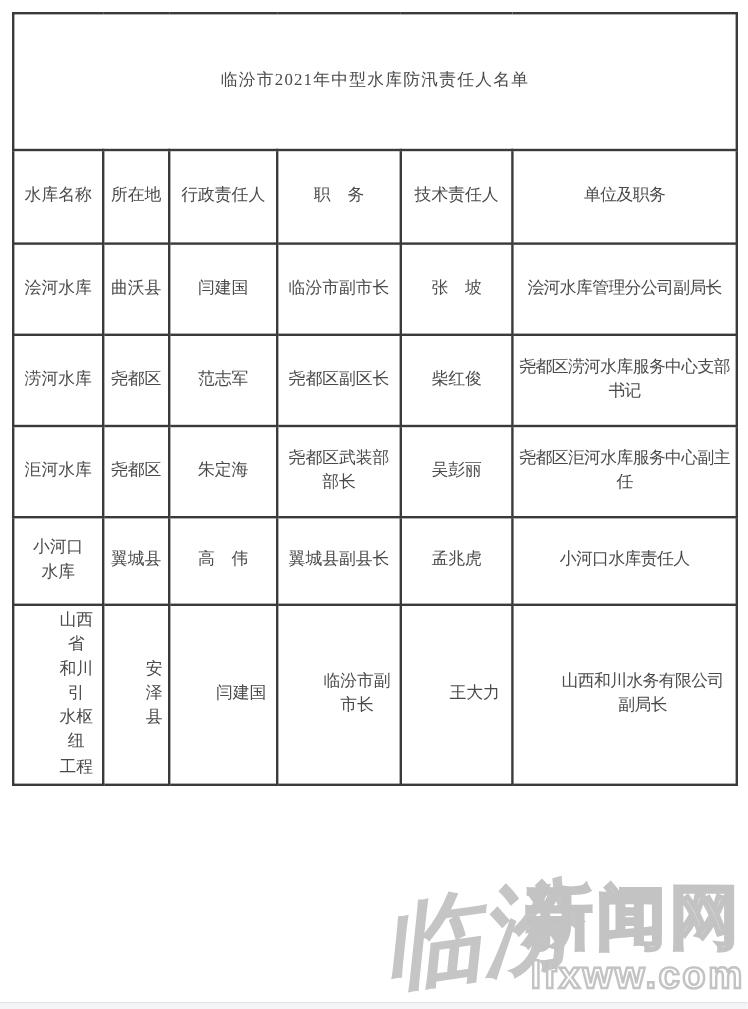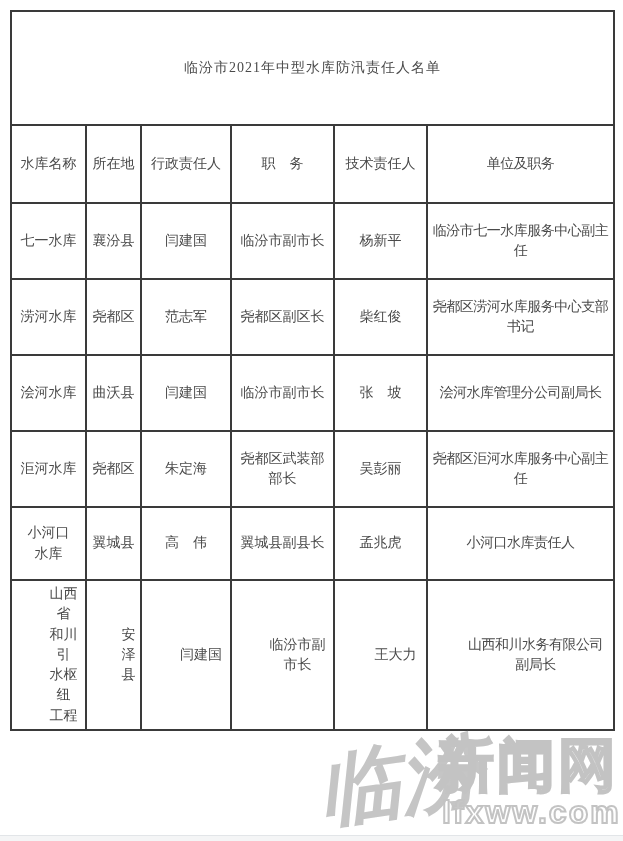--- a/index.html
+++ b/index.html
@@ -89,42 +89,34 @@
           <th>水库名称</th>
           <th>所在地</th>
           <th>行政责任人</th>
           <th>职　务</th>
           <th>技术责任人</th>
           <th class="col-unit">单位及职务</th>
         </tr>
     </thead>
     <tbody id="table-body">
         <tr class="data-row">
-          <td>七一水库</td>
-          <td>襄汾县</td>
+          <td>浍河水库</td>
+          <td>曲沃县</td>
           <td>闫建国</td>
           <td>临汾市副市长</td>
-          <td>杨新平</td>
-          <td class="col-unit">临汾市七一水库服务中心副主任</td>
+          <td>张　坡</td>
+          <td class="col-unit">浍河水库管理分公司副局长</td>
         </tr>
         <tr class="data-row">
           <td>涝河水库</td>
           <td>尧都区</td>
           <td>范志军</td>
           <td>尧都区副区长</td>
           <td>柴红俊</td>
           <td class="col-unit">尧都区涝河水库服务中心支部书记</td>
-        </tr>
-        <tr class="data-row">
-          <td>浍河水库</td>
-          <td>曲沃县</td>
-          <td>闫建国</td>
-          <td>临汾市副市长</td>
-          <td>张　坡</td>
-          <td class="col-unit">浍河水库管理分公司副局长</td>
         </tr>
         <tr class="data-row">
           <td>洰河水库</td>
           <td>尧都区</td>
           <td>朱定海</td>
           <td class="pos-left">尧都区武装部
 部长</td>
           <td>吴彭丽</td>
           <td class="col-unit">尧都区洰河水库服务中心副主任</td>
         </tr>

